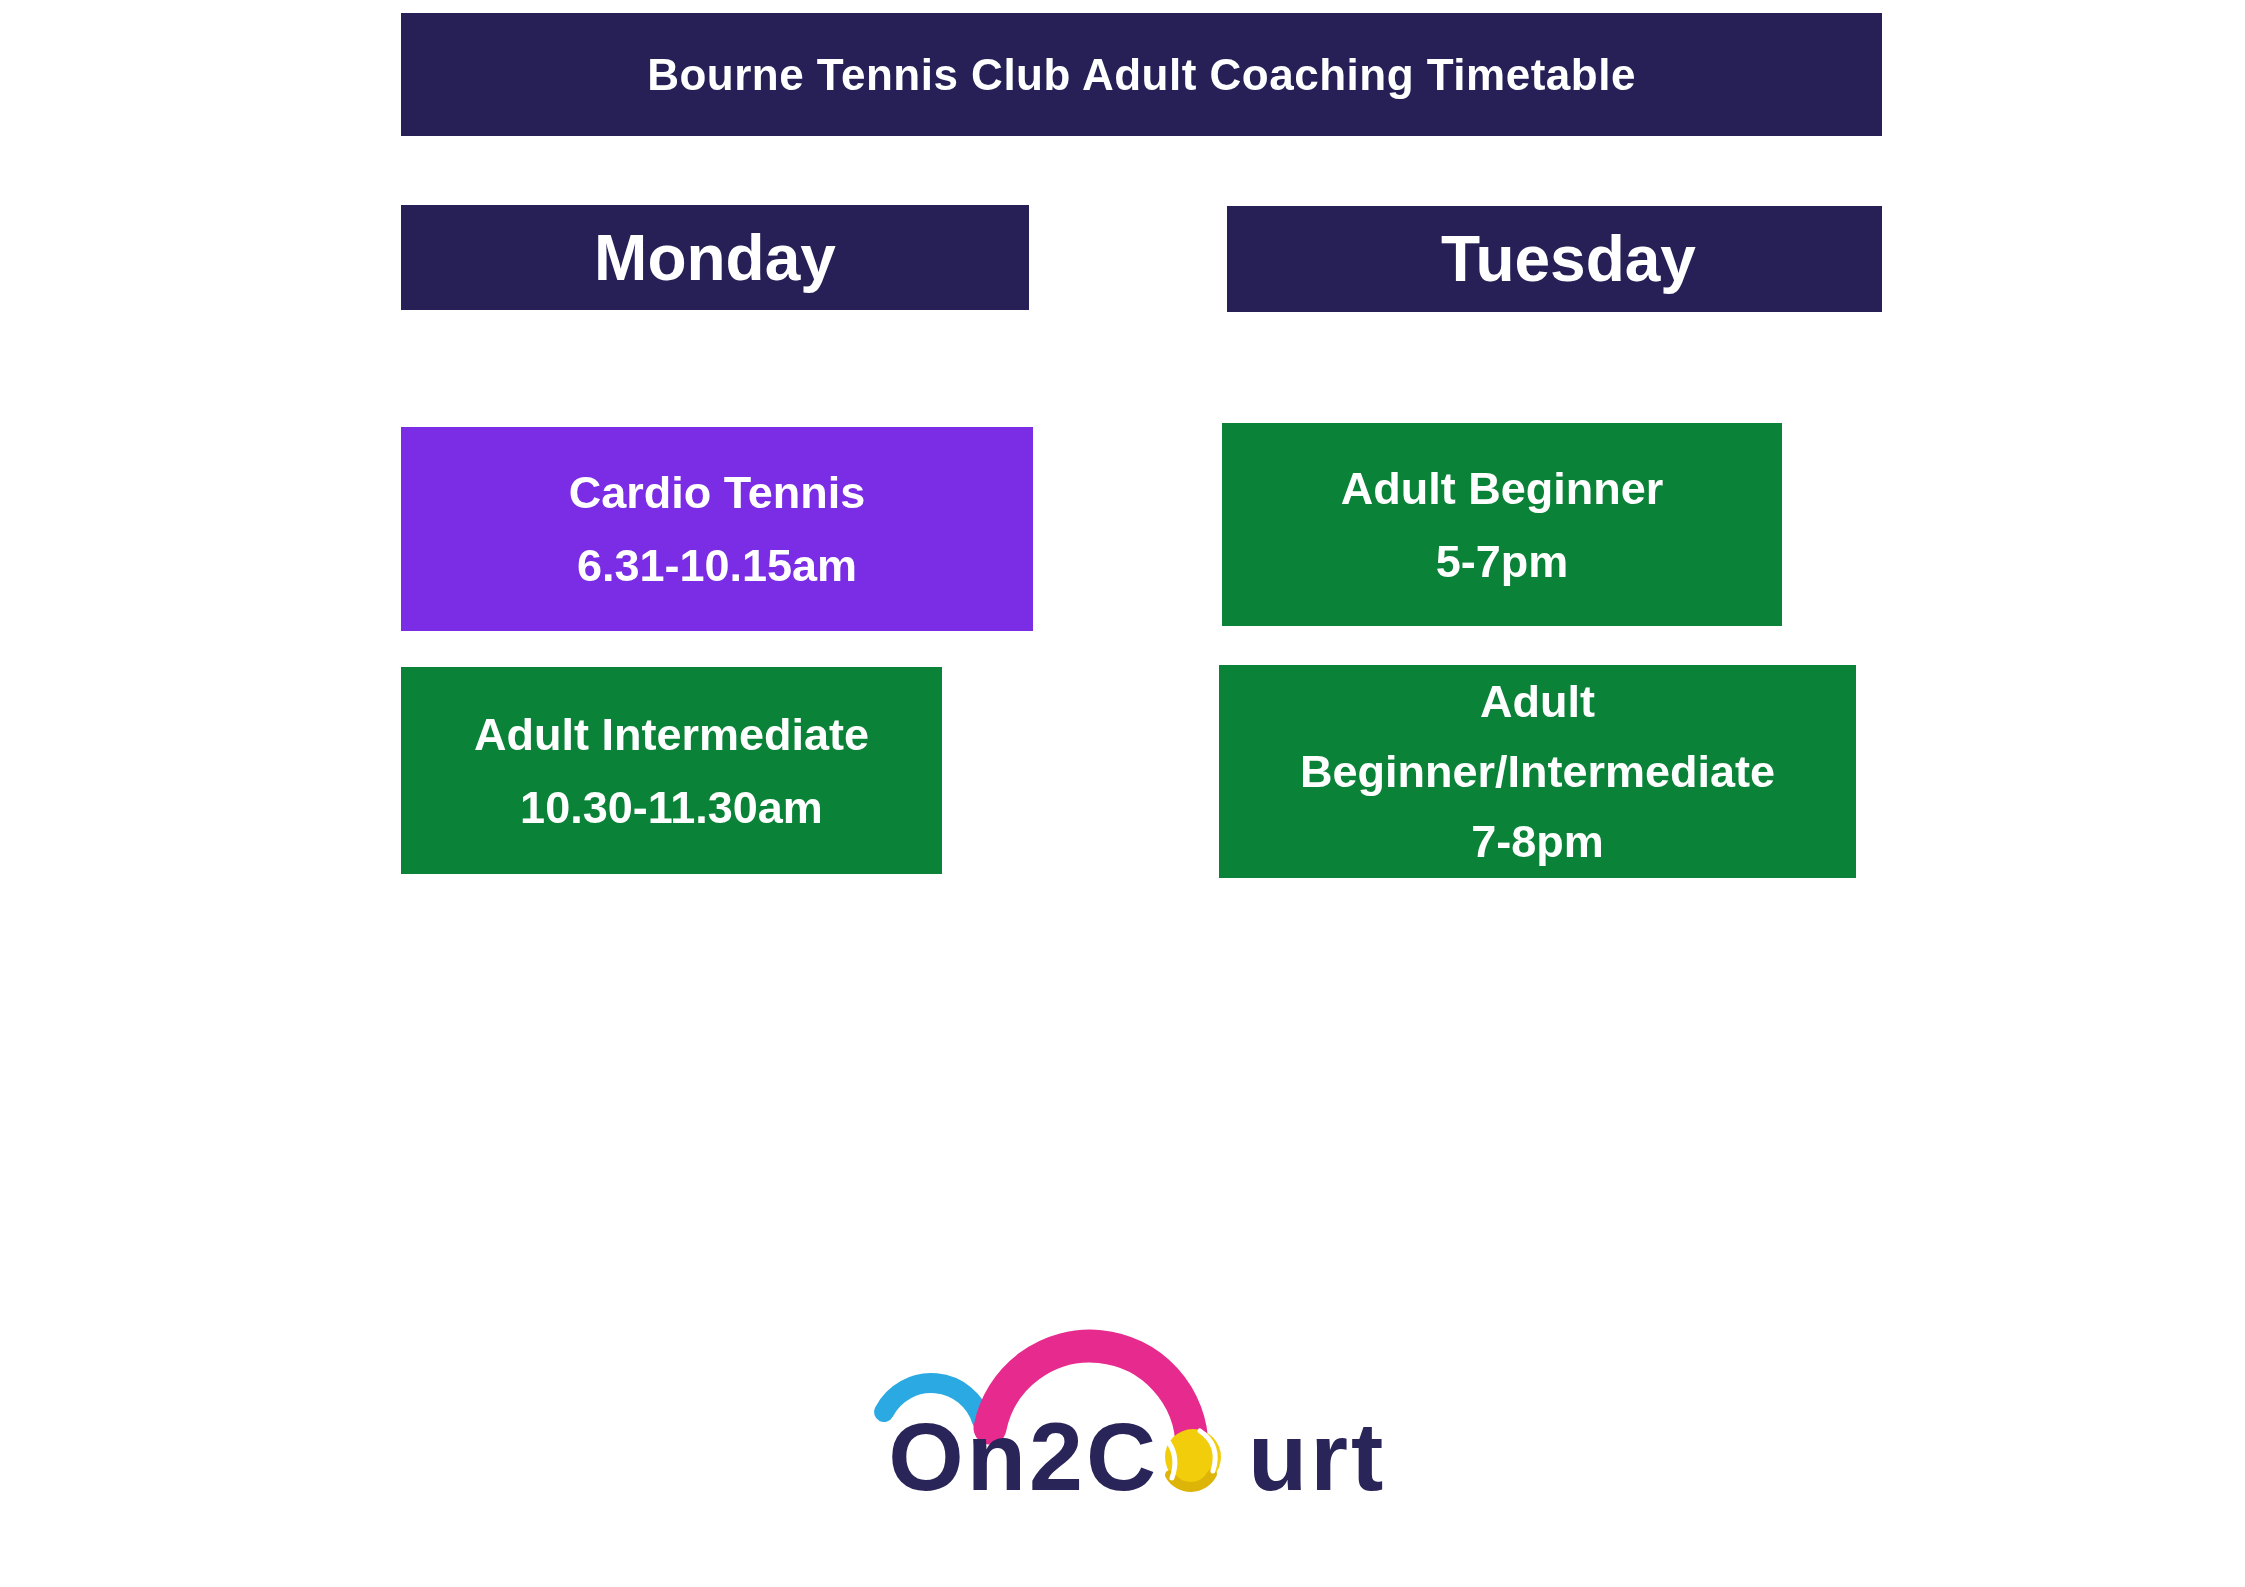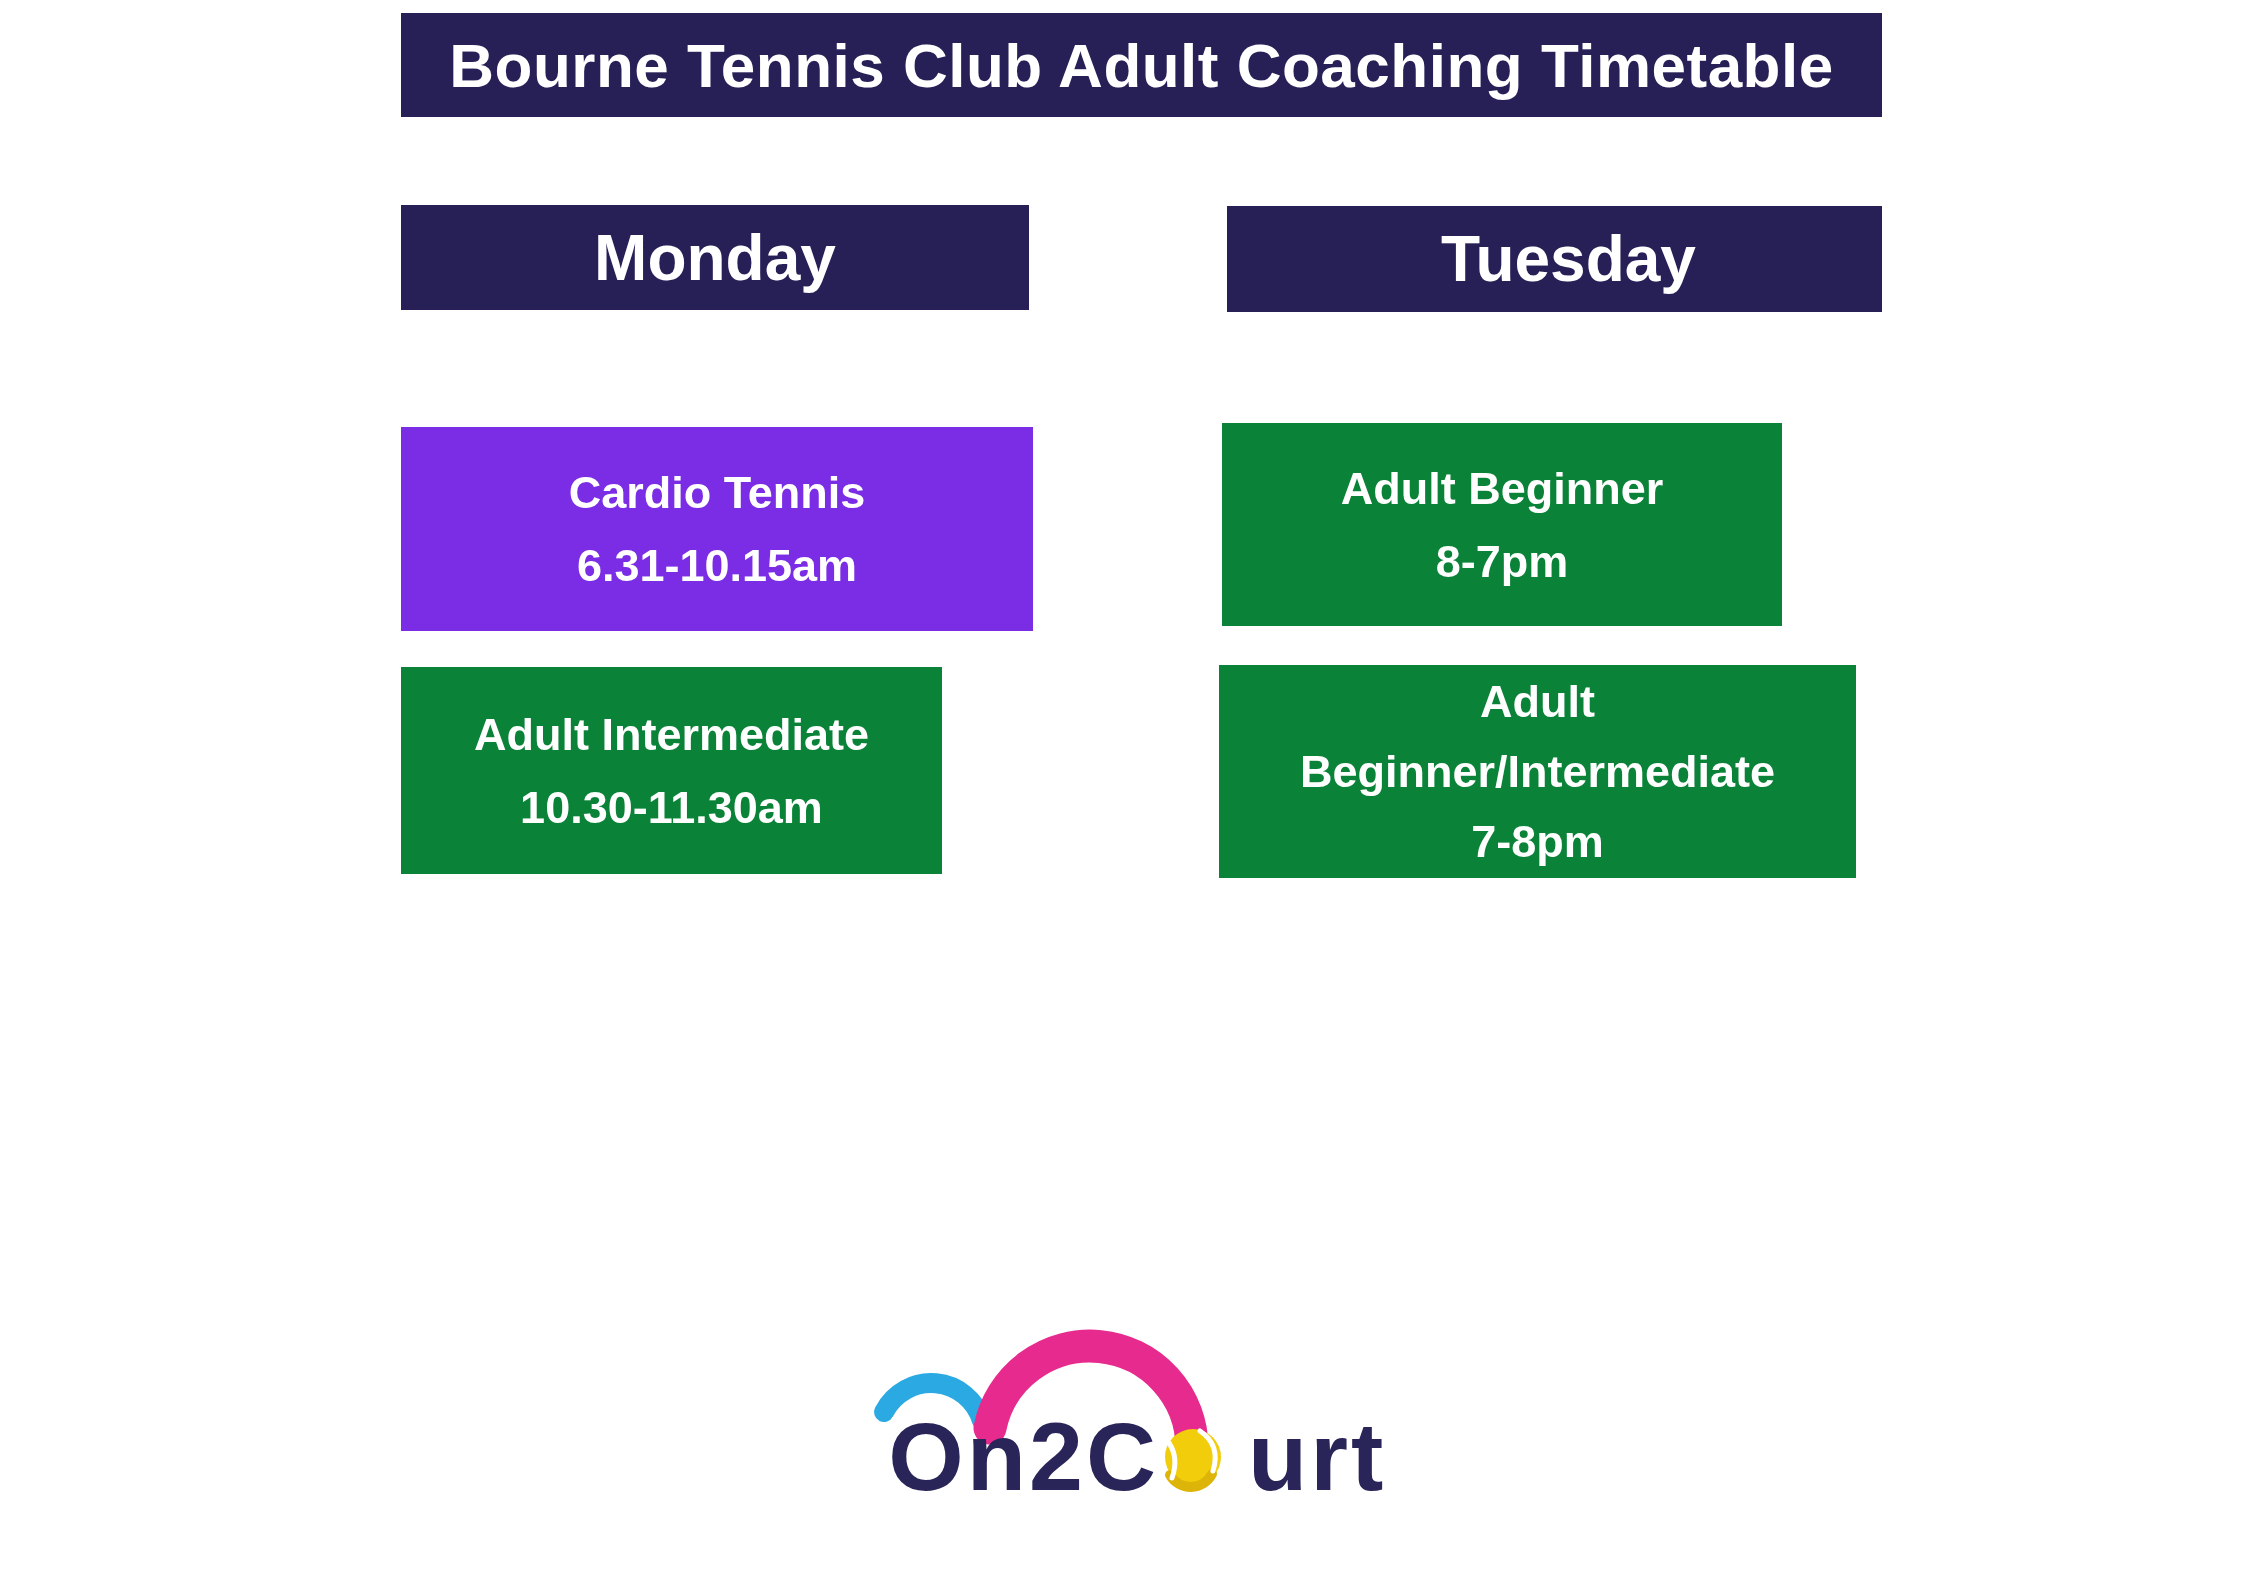--- a/index.html
+++ b/index.html
@@ -17,22 +17,22 @@
     display: flex;
     align-items: center;
     justify-content: center;
     color: #ffffff;
     font-weight: bold;
     text-align: center;
     box-sizing: border-box;
   }
 
   .title-bar {
-    left: 401px; top: 13px; width: 1481px; height: 104px;
-    font-size: 62px;
+    left: 401px; top: 13px; width: 1481px; height: 123px;
+    font-size: 44px;
     letter-spacing: 0.5px;
   }
 
   .day-header { font-size: 64px; }
   .day-monday  { left: 401px;  top: 205px; width: 628px; height: 105px; }
   .day-tuesday { left: 1227px; top: 206px; width: 655px; height: 106px; }
 
   .card {
     position: absolute;
     display: flex;
@@ -89,21 +89,21 @@
   <div>6.31-10.15am</div>
 </div>
 
 <div class="card card-m2" style="background: rgb(10, 130, 55);">
   <div>Adult Intermediate</div>
   <div>10.30-11.30am</div>
 </div>
 
 <div class="card card-t1" style="background: rgb(10, 130, 55);">
   <div>Adult Beginner</div>
-  <div>8-7pm</div>
+  <div>5-7pm</div>
 </div>
 
 <div class="card card-t2" style="background: rgb(10, 130, 55);">
   <div>Adult</div>
   <div>Beginner/Intermediate</div>
   <div>7-8pm</div>
 </div>
 
 <div class="logo">
   <svg class="logo-arcs" viewBox="0 0 500 200">

